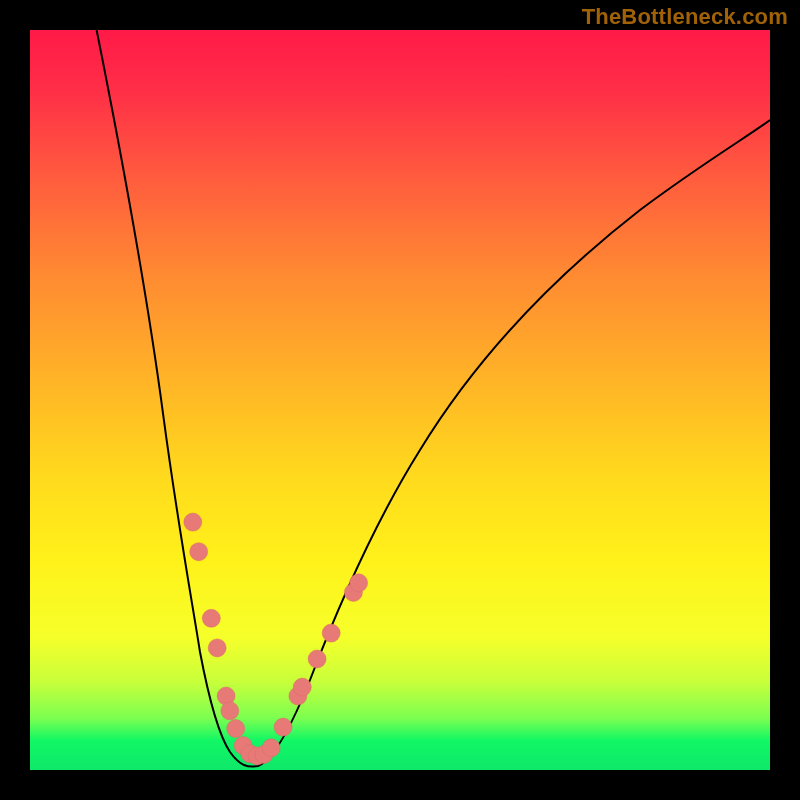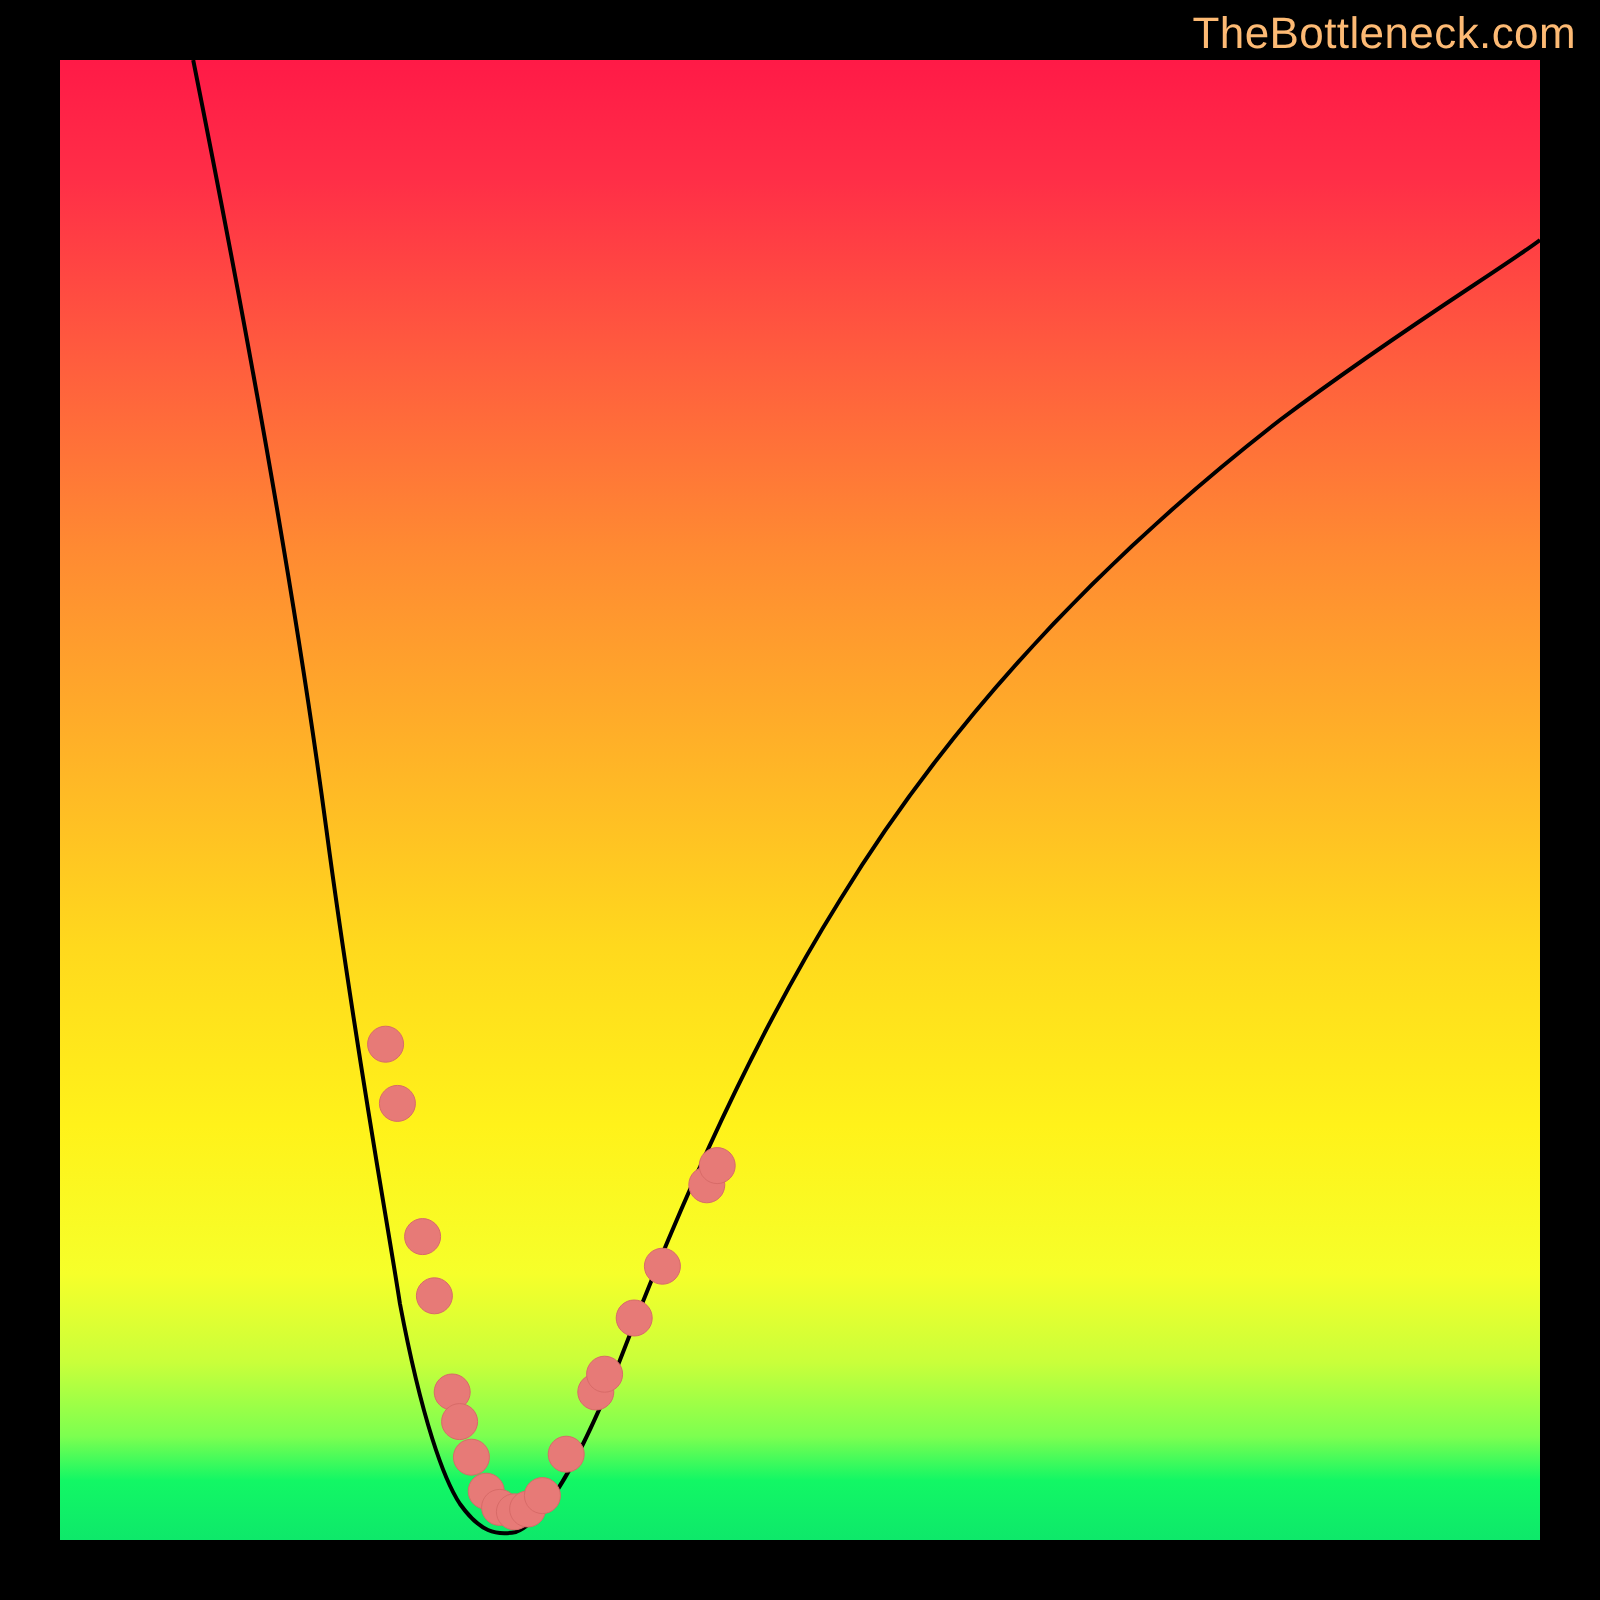--- a/index.html
+++ b/index.html
@@ -36,22 +36,22 @@
       #12f765 96%,
       #0ee86a 100%
     );
   }
   .watermark {
     position: absolute;
     top: 4px;
     right: 12px;
     font-family: Arial, Helvetica, sans-serif;
     font-size: 22px;
-    font-weight: 400;
-    color: #fdba74;
+    font-weight: 700;
+    color: #a16207;
     letter-spacing: 0.2px;
   }
   svg.overlay {
     position: absolute;
     inset: 0;
   }
   .curve {
     fill: none;
     stroke: #000000;
     stroke-width: 2;

